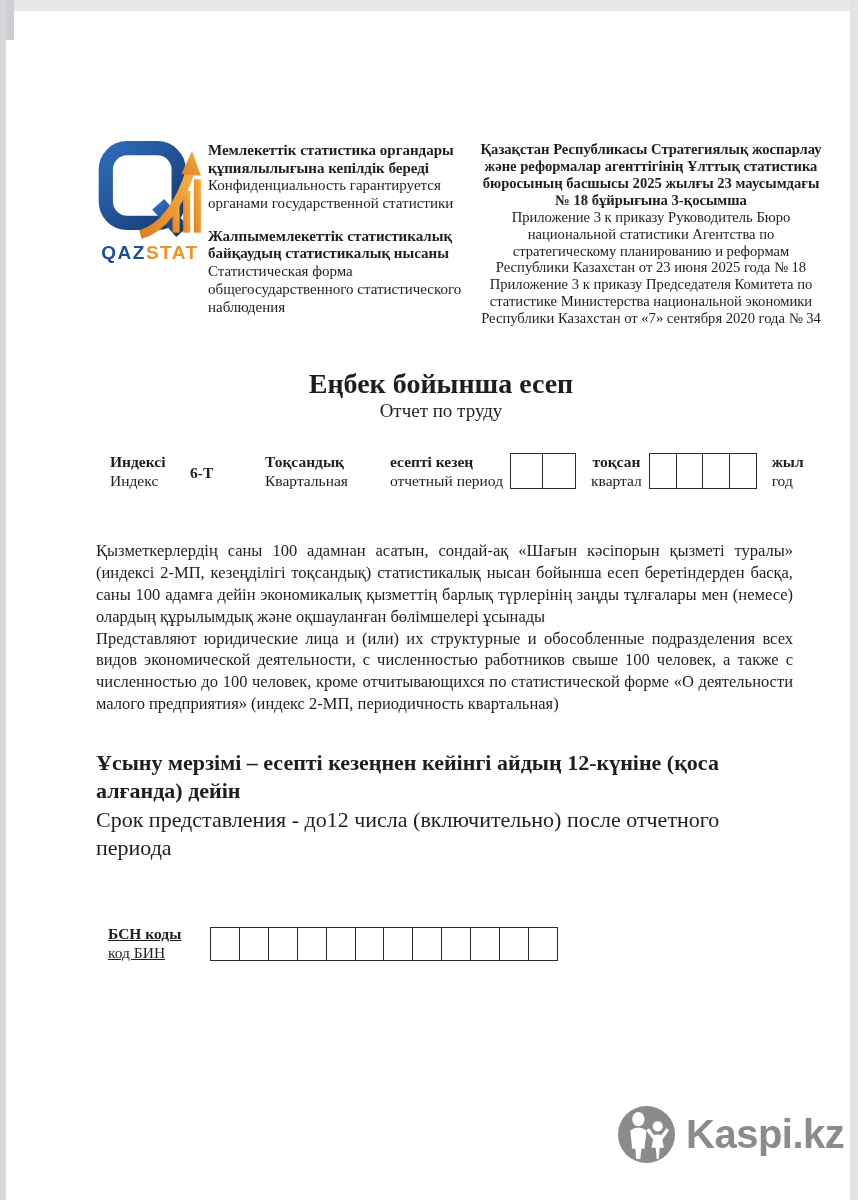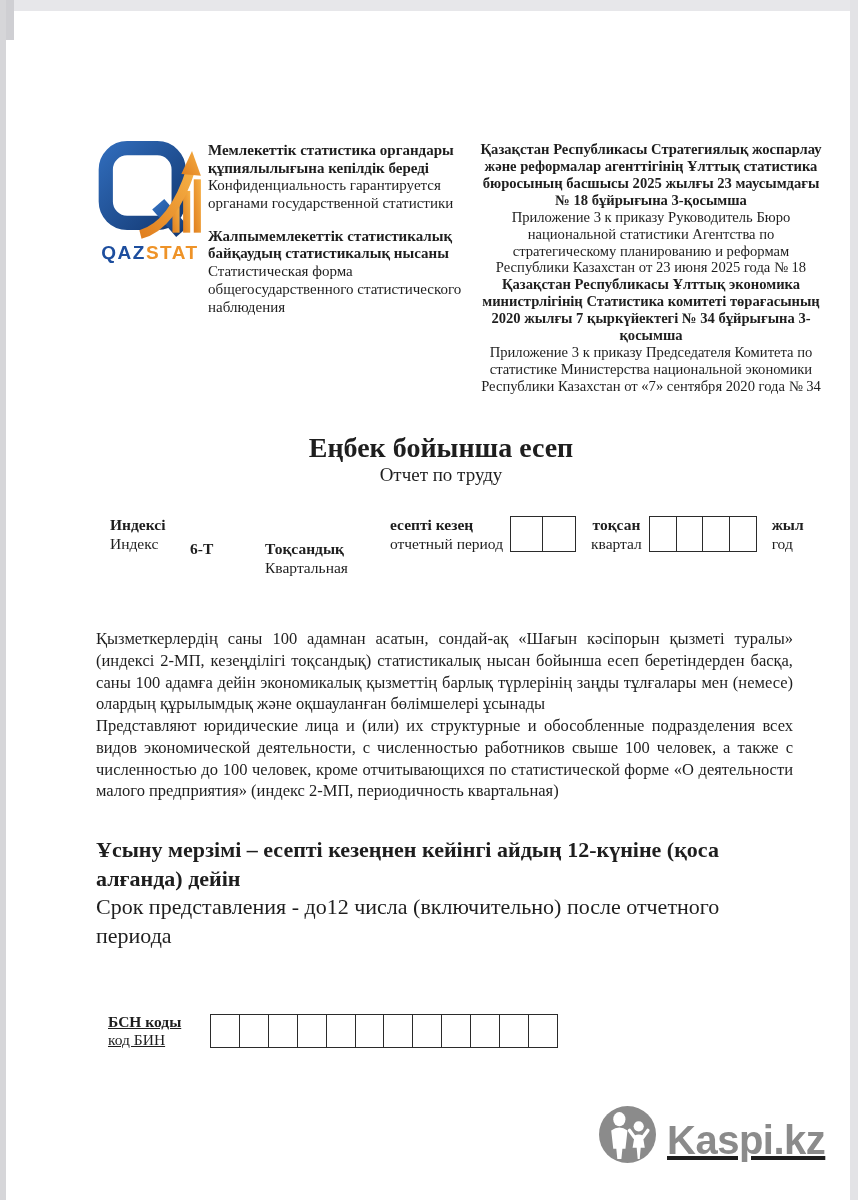--- a/index.html
+++ b/index.html
@@ -34,21 +34,21 @@
   
   .title { margin-top:36px; width:690px; text-align:center; line-height:1.18; }
   .title .kk { font-size:28px; font-weight:bold; }
   .title .ru { font-size:19px; }
 
   
   .index-row { margin-top:30px; display:flex; align-items:flex-start; font-size:15.5px; line-height:1.22; }
   .ir-label { white-space:nowrap; }
   .ir-1 { margin-left:14px; width:72px; }
   .ir-code { margin-left:8px; width:60px; font-weight:bold; align-self:center; padding-top:4px;}
-  .ir-2 { margin-left:15px; width:110px;margin-top:24px; }
+  .ir-2 { margin-left:15px; width:110px; }
   .ir-3 { margin-left:15px; width:120px; }
   .ir-4 { margin-left:7px;  width:66px;text-align:center; }
   .ir-5 { margin-left:15px; width:45px; }
 
   .cellrow { display:flex; }
   .cell { height:36px; border:1.6px solid #2b2b2b; background:#fff; }
   .cell + .cell { margin-left:-1.6px; }
   .cells-quarter .cell { width:34px; }
   .cells-year .cell { width:28px; }
   .cells-bin .cell { width:30.5px; height:34px; }
@@ -58,21 +58,21 @@
   .para .kk { font-weight:normal; }
 
   .deadline { margin-top:34px; width:697px; font-size:22px; line-height:1.3; }
   .deadline .kk { font-weight:bold; }
 
   
   .bin-row { margin-top:62px; display:flex; align-items:center; font-size:15.5px; line-height:1.22; }
   .bin-label { margin-left:12px; width:102px;text-decoration:underline; }
 
   
-  .kaspi { position:absolute; left:599px; top:1106px; display:flex; align-items:flex-end;text-decoration:underline; }
+  .kaspi { position:absolute; left:618px; top:1106px; display:flex; align-items:center; }
   .kaspi-text { font-family:"Liberation Sans", sans-serif; font-weight:bold;
                 font-size:40px; color:#8b8b8b; margin-left:11px; letter-spacing:-0.5px; }
 </style>
 </head>
 <body>
 
 <div class="page">
   <div class="edge-top"></div>
   <div class="edge-corner"></div>
   <div class="edge-left"></div>
@@ -114,21 +114,20 @@
         </div>
         <div class="blk">
           <div class="b">Жалпымемлекеттік статистикалық байқаудың статистикалық нысаны</div>
           <div>Статистическая форма общегосударственного статистического наблюдения</div>
         </div>
       </div>
 
       <div class="right-col">
         <div class="b">Қазақстан Республикасы Стратегиялық жоспарлау және реформалар агенттігінің Ұлттық статистика бюросының басшысы 2025 жылғы 23 маусымдағы № 18 бұйрығына 3-қосымша</div>
         <div>Приложение 3 к приказу  Руководитель Бюро национальной статистики Агентства по стратегическому планированию и реформам Республики Казахстан от 23 июня 2025 года № 18</div>
-        <div class="b">Қазақстан Республикасы Ұлттық экономика министрлігінің Статистика комитеті төрағасының 2020 жылғы 7 қыркүйектегі № 34 бұйрығына 3-қосымша</div>
         <div>Приложение 3 к приказу Председателя Комитета по статистике Министерства национальной экономики Республики Казахстан от «7» сентября 2020 года № 34</div>
       </div>
     </div>
 
     <div class="title">
       <div class="kk">Еңбек бойынша есеп</div>
       <div class="ru">Отчет по труду</div>
     </div>
 
     <div class="index-row">

